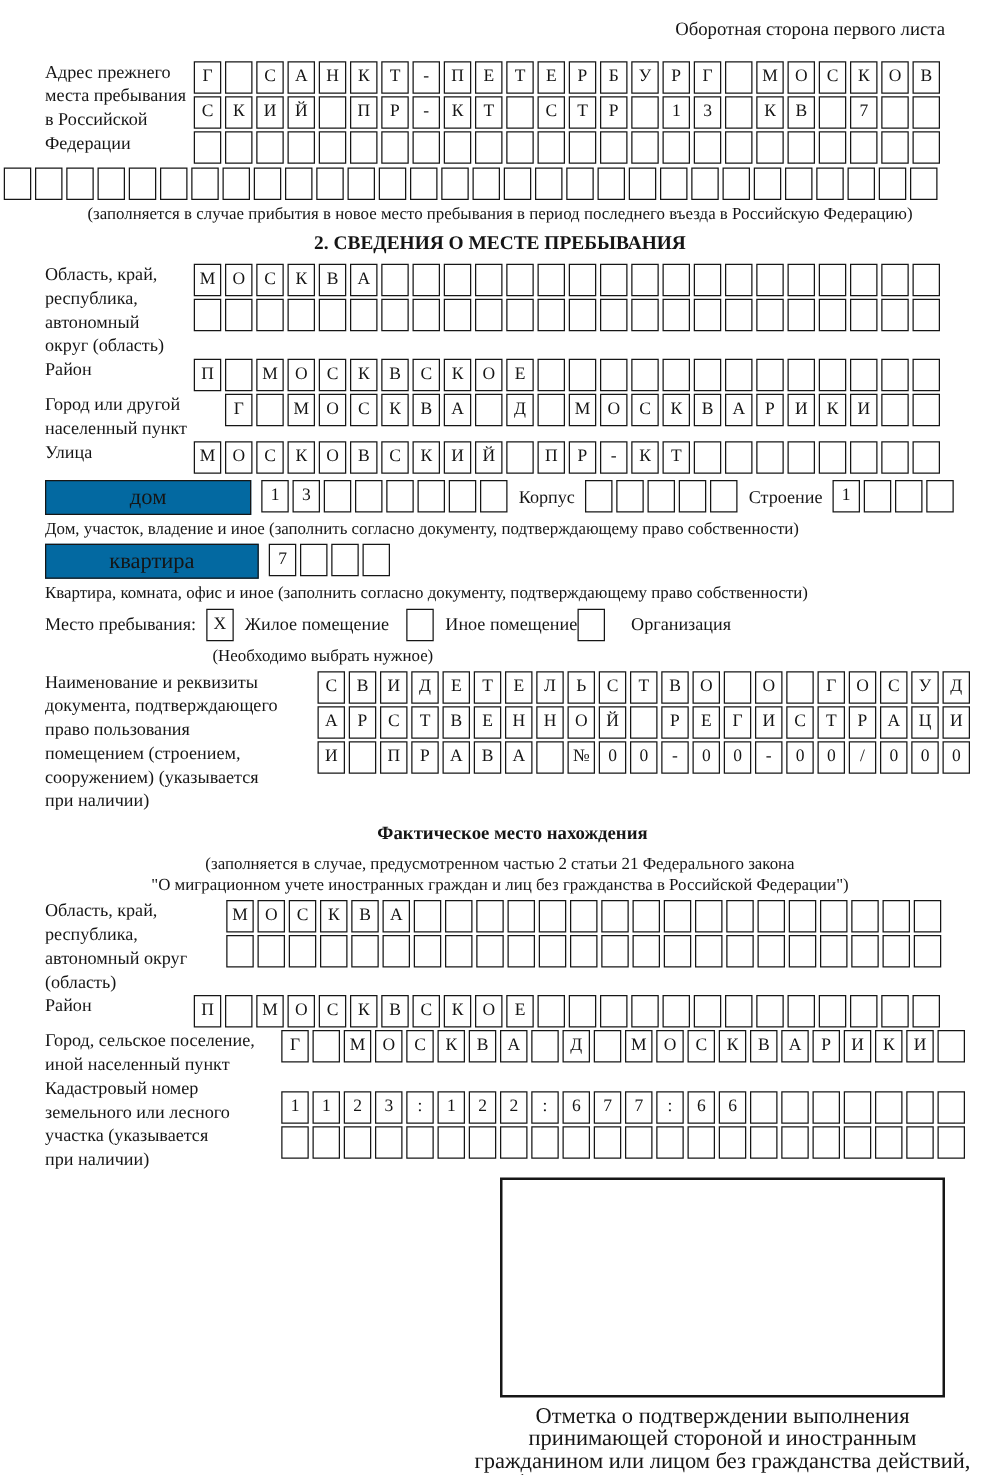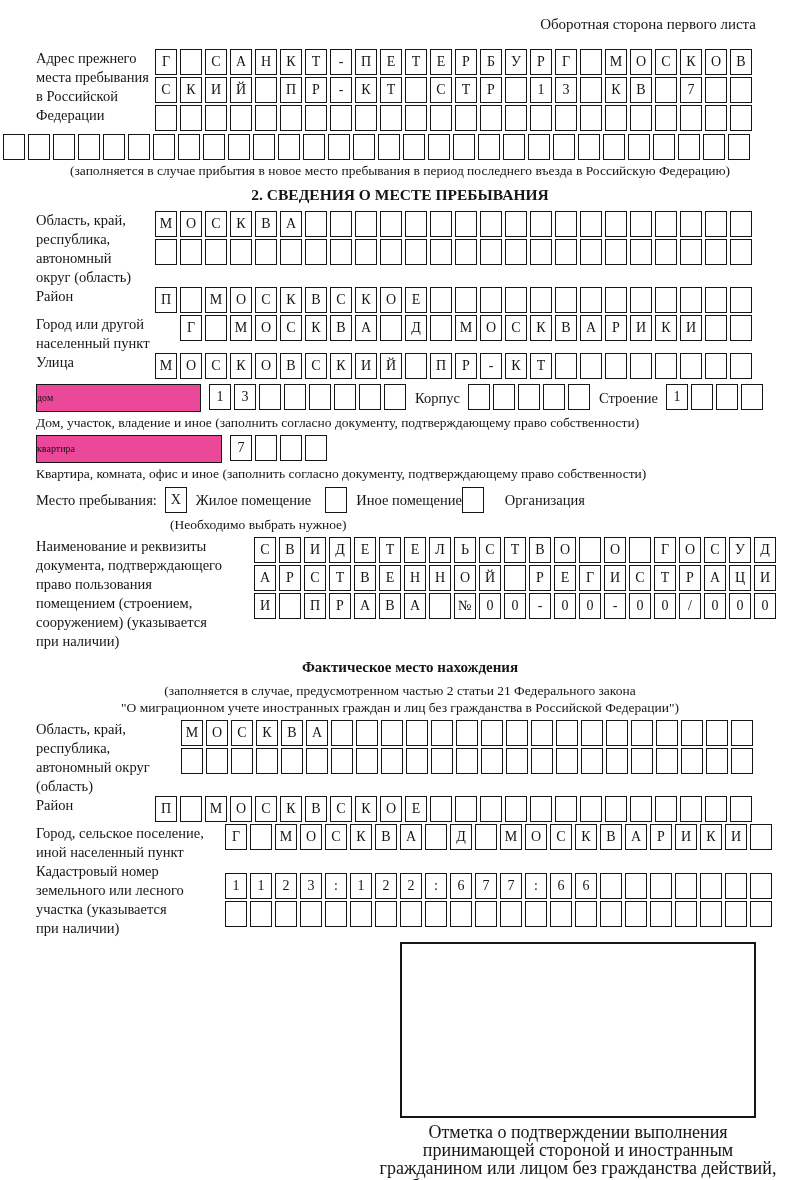--- a/index.html
+++ b/index.html
@@ -20,23 +20,23 @@
   .cell{
     box-sizing:border-box;flex:0 0 22px;width:22px;height:26px;
     border:1.8px solid #161616;margin-right:3px;text-align:center;
     font-size:14px;line-height:23px;background:#fff;
   }
   .full-row{padding-left:3px;margin-top:1px;}
   .caption{font-size:13.5px;line-height:17px;margin:2px 0 4px;}
   .center{text-align:center;}
   .section-title{font-weight:bold;text-align:center;font-size:15.5px;margin:7px 0 7px;}
   .sub-title{font-weight:bold;text-align:center;font-size:15px;margin:8px 0 6px;padding-left:20px;}
-  .wide-box{box-sizing:border-box;border:1.8px solid #161616;height:28px;text-align:left;font-size:10px;line-height:25px;background:#ec4899;}
+  .wide-box{box-sizing:border-box;border:1.8px solid #161616;height:28px;text-align:center;font-size:18px;line-height:25px;background:#0369a1;}
   .house-box{width:165px;margin-right:8px;}
-  .apt-box{width:186px;margin-right:8px;}
+  .apt-box{width:171px;margin-right:8px;}
   .inline-label{font-size:14.5px;line-height:28px;white-space:nowrap;}
   .ml6{margin-left:6px;}  .mr8{margin-right:8px;}
   .house-row,.apt-row{margin-top:3px;margin-bottom:2px;align-items:center;}
   .stay-row{margin-top:3px;align-items:center;}
   .stay-row .cell{height:26px;flex-basis:22px;}
   .choose-note{margin-left:170px;width:340px;}
   .doc-block{margin-top:4px;}
   .fact-note{margin:0 20px;}
   .cad-cells{margin-top:11px;}
   .stamp-box{box-sizing:border-box;width:356px;height:176px;border:2px solid #161616;margin-left:400px;margin-top:4px;background:#fff;}

